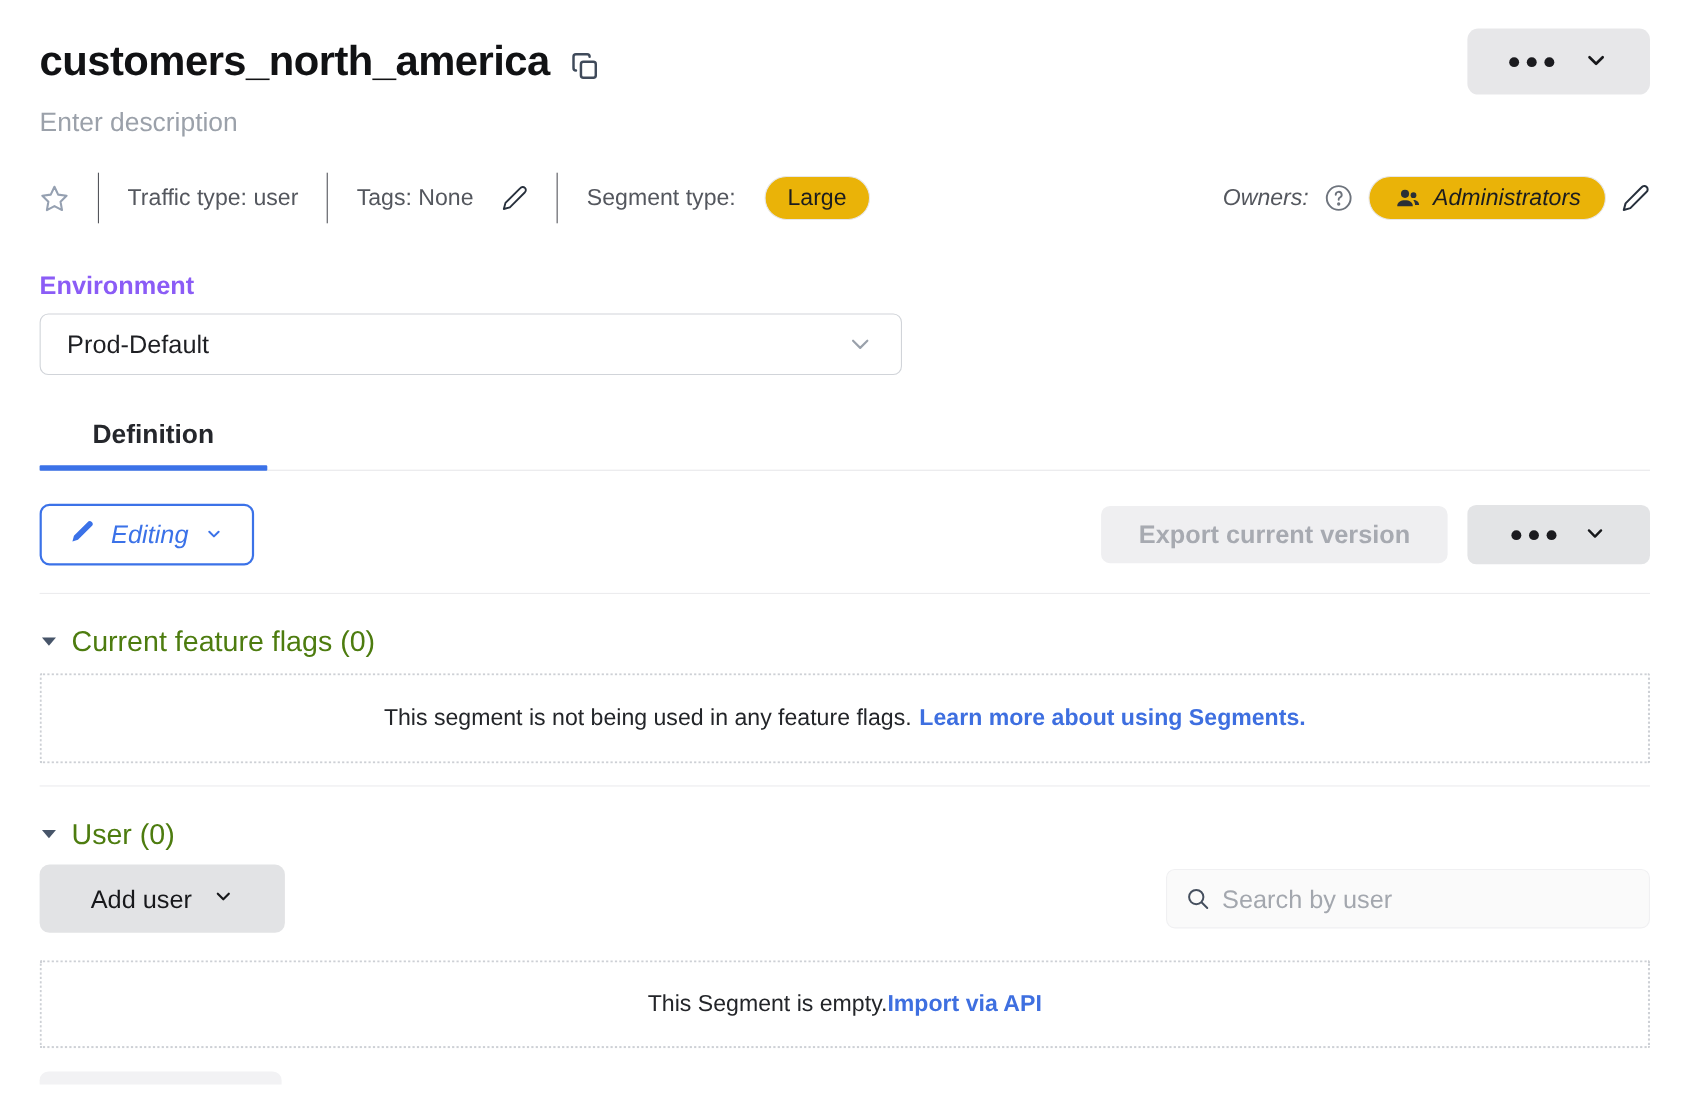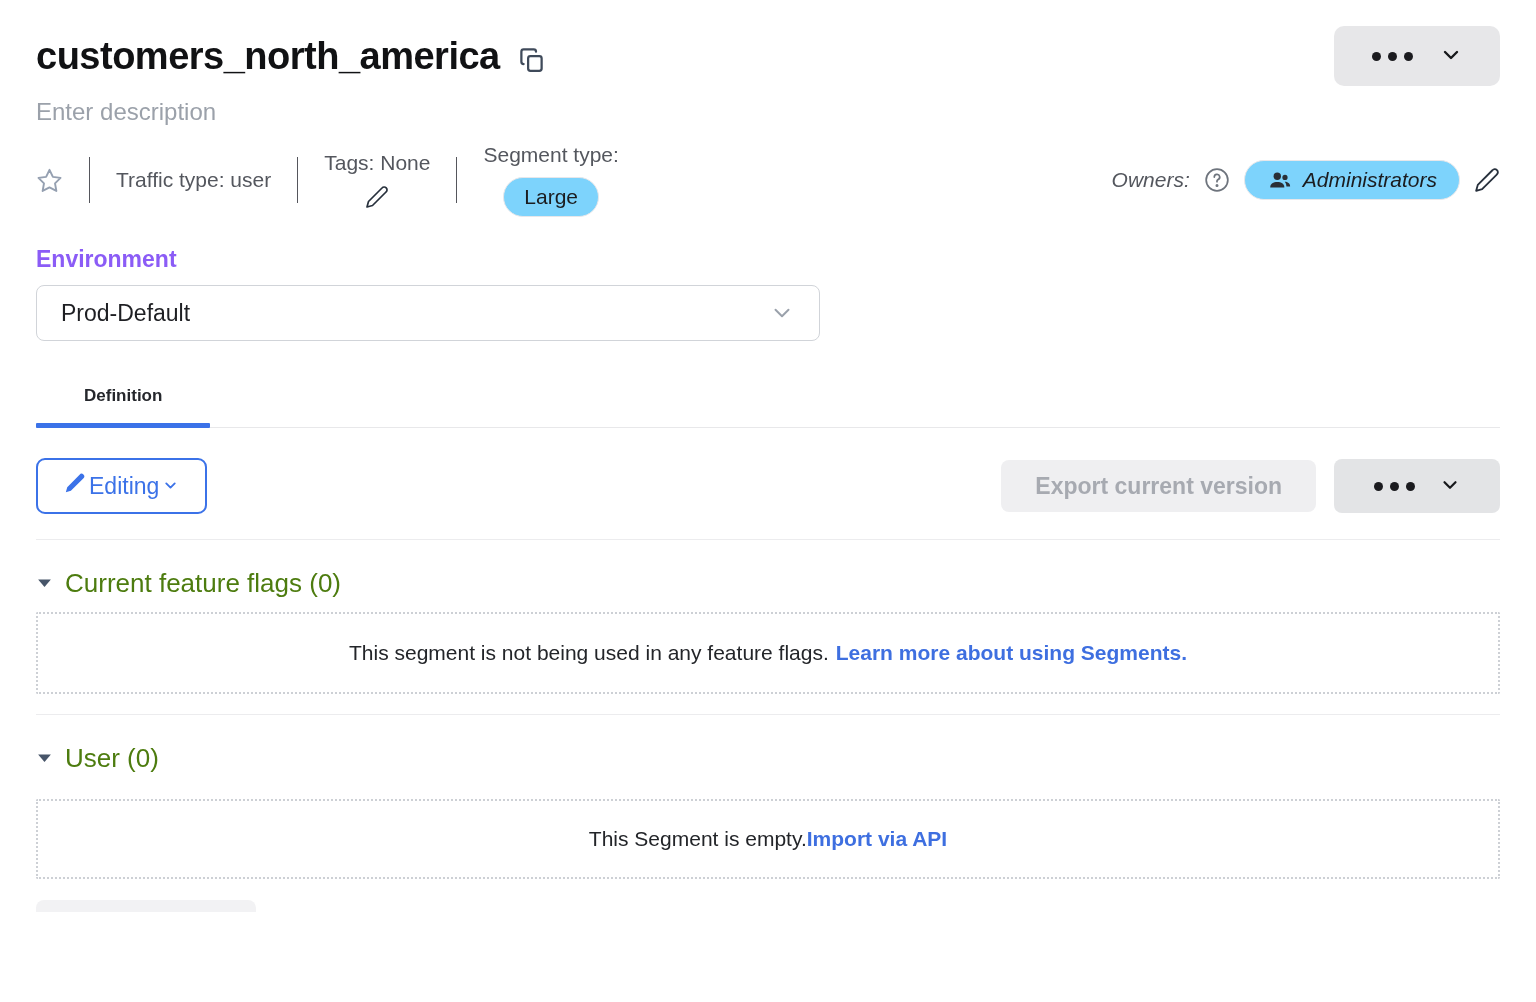--- a/index.html
+++ b/index.html
@@ -25,56 +25,56 @@
   .dots span { width: 9px; height: 9px; border-radius: 50%; background: #1b1b1f; }
 
   .description { margin-top: 12px; font-size: 24px; color: #9ba1aa; }
 
   .meta-row { margin-top: 30px; display: flex; align-items: center; height: 48px; text-align: right; }
   .meta-left { display: flex; align-items: center; gap: 26px; flex: 1; }
   .meta-sep { width: 1px; height: 46px; background: #55565c; }
   .meta-text { font-size: 21px; color: #54575e; white-space: nowrap; }
   .star-icon { color: #95a0b1; display: inline-flex; cursor: pointer; }
   .pencil-icon { color: #27303c; display: inline-flex; cursor: pointer; }
-  .meta-pair { display: flex; align-items: center; gap: 10px; flex-direction: column; }
+  .meta-pair { display: flex; align-items: center; gap: 26px; }
   .pill {
-    background: #7dd3fc; border: 1px solid #e7e7ea; border-radius: 22px;
+    background: #eab308; border: 1px solid #e7e7ea; border-radius: 22px;
     padding: 7px 20px; font-size: 21px; color: #1b1c1f; display: inline-flex; align-items: center; gap: 10px;
   }
   .meta-right { display: flex; align-items: center; gap: 14px; font-style: italic; }
   .help-icon { color: #6e747d; display: inline-flex; cursor: pointer; }
   .group-icon { color: #2a2f36; display: inline-flex; }
   .owners-pill { padding: 6px 22px; border-radius: 26px; cursor: pointer; }
 
   
   .env-label { margin-top: 42px; font-size: 23px; font-weight: 700; color: #8b5cf6; }
   .env-select {
     margin-top: 12px; width: 784px; height: 56px; border: 1px solid #d1d4d9; border-radius: 8px;
     display: flex; align-items: center; justify-content: space-between; padding: 0 24px; cursor: pointer; background:#fff;
   }
   .env-select-value { font-size: 23px; color: #1e1f23; }
   .chev-light { color: #9aa1ab; display: inline-flex; }
 
   
   .tabs { margin-top: 40px; display: flex; border-bottom: 1px solid #e8e8ea; }
   .tab {
-    padding: 0 48px 16px 48px; font-size: 17px; font-weight: 600; color: #6b7078;
+    padding: 0 48px 16px 48px; font-size: 24px; font-weight: 600; color: #6b7078;
     position: relative; cursor: pointer; line-height: 30px;
   }
   .tab.active { color: #25272c; }
   .tab.active::after {
     content: ""; position: absolute; left: 0; right: 0; bottom: -1px; height: 5px;
     background: #3b72e8; border-radius: 1px;
   }
 
   
   .toolbar { margin-top: 30px; display: flex; align-items: center; justify-content: space-between; }
   .btn-editing {
     height: 56px; padding: 16px 26px; background: #fff; border: 2px solid #3b72e8; border-radius: 9px;
-    color: #3b72e8; font-size: 23px; font-weight: 500; display: flex; align-items: center; gap: 3px; cursor: pointer;
+    color: #3b72e8; font-size: 23px; font-weight: 500; display: flex; align-items: center; gap: 15px; cursor: pointer; font-style: italic;
   }
   .toolbar-right { display: flex; align-items: center; gap: 18px; }
   .btn-export {
     height: 52px; padding: 0 34px; background: #efeff1; border: none; border-radius: 8px;
     color: #a7aab1; font-size: 23px; font-weight: 600; cursor: default;
   }
   .btn-more-sm {
     width: 166px; height: 54px; background: #e3e4e6; border: none; border-radius: 8px;
     display: flex; align-items: center; justify-content: center; gap: 24px; cursor: pointer;
   }
@@ -262,20 +262,39 @@
 
   <div class="sec-heading">
     <span class="caret-icon">
       <svg width="17" height="17" viewBox="0 0 24 24" fill="currentColor">
           <polygon points="3 6.5 21 6.5 12 17"></polygon>
         </svg>
     </span>
     <span class="sec-heading-text">User (0)</span>
   </div>
 
+  <div class="add-row">
+    <button class="btn-add-user">
+      <span>Add user</span>
+      <span>
+        <svg width="20" height="20" viewBox="0 0 24 24" fill="none" stroke="#17181b" stroke-width="2.4" stroke-linecap="round" stroke-linejoin="round">
+            <polyline points="6 9 12 15 18 9"></polyline>
+          </svg>
+      </span>
+    </button>
+    <div class="search-wrap">
+      <span class="search-icon">
+        <svg width="24" height="24" viewBox="0 0 24 24" fill="none" stroke="currentColor" stroke-width="1.8" stroke-linecap="round">
+          <circle cx="10.5" cy="10.5" r="6.5"></circle>
+            <line x1="15.5" y1="15.5" x2="20.5" y2="20.5"></line>
+        </svg>
+      </span>
+      <input class="search-input" type="text" placeholder="Search by user" style="">
+    </div>
+  </div>
 
   <div class="dotted-box second">
     <div class="dotted-box-text">
       <span>This Segment is empty.</span><span class="inline-link">Import via API</span>
     </div>
   </div>
 
   <div class="bottom-sliver"></div>
 
 </div>

